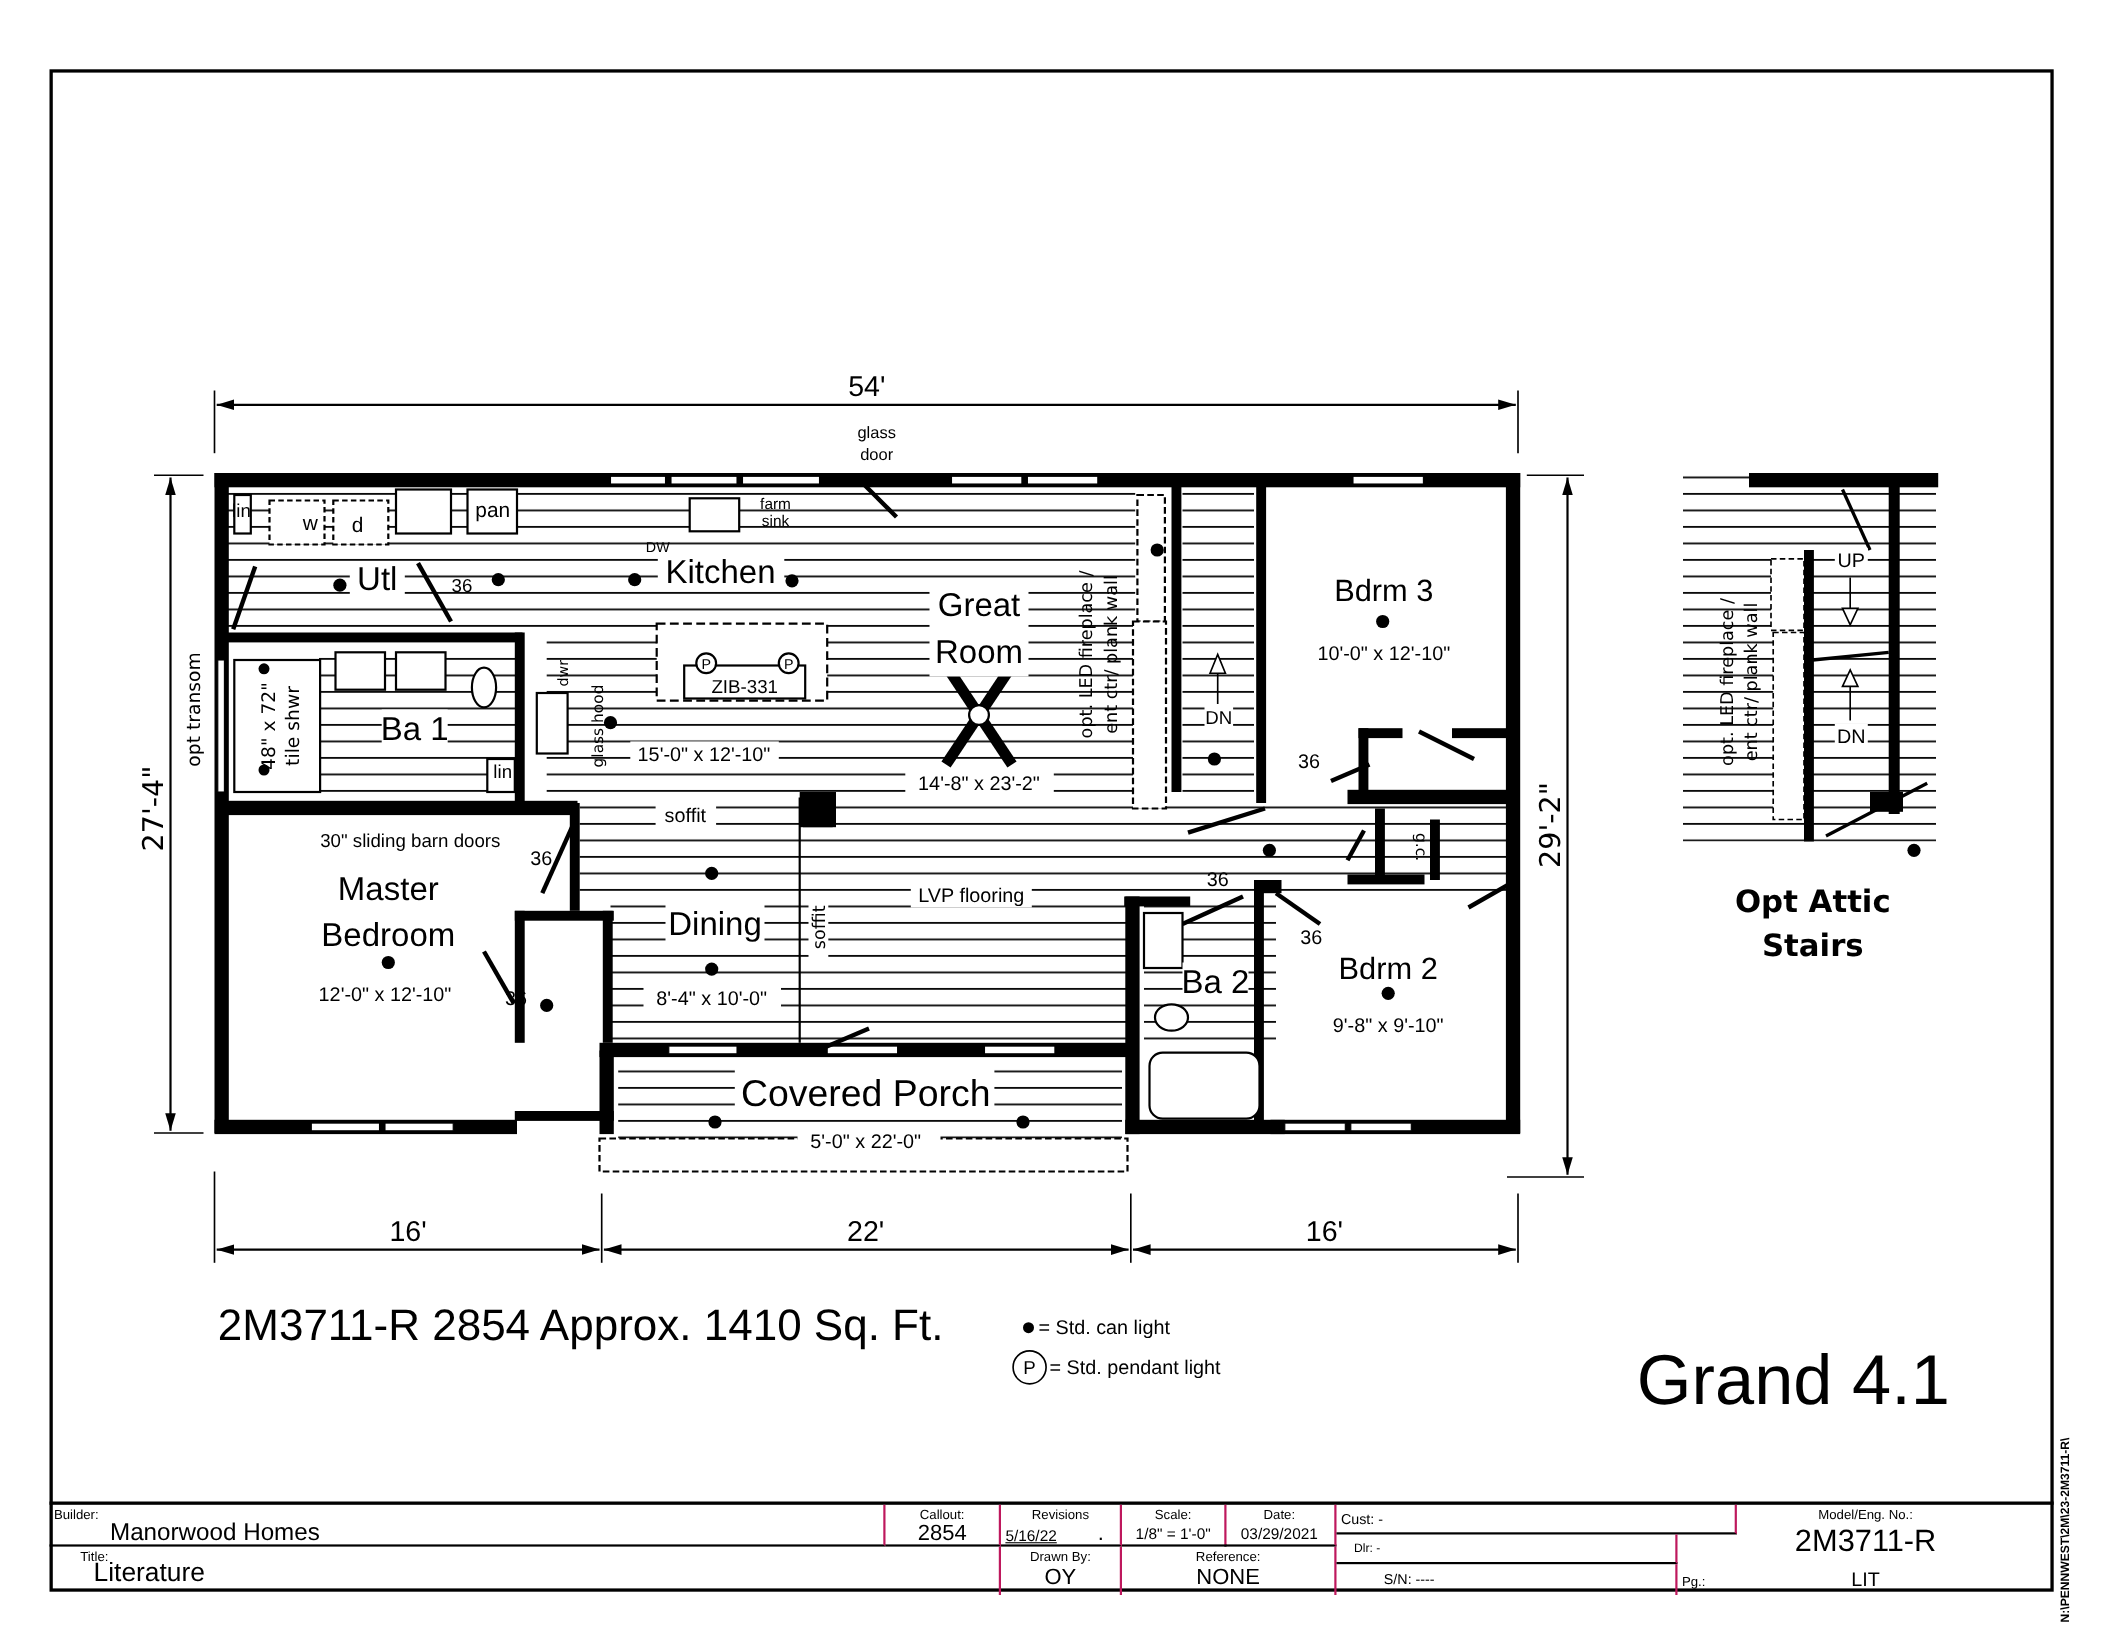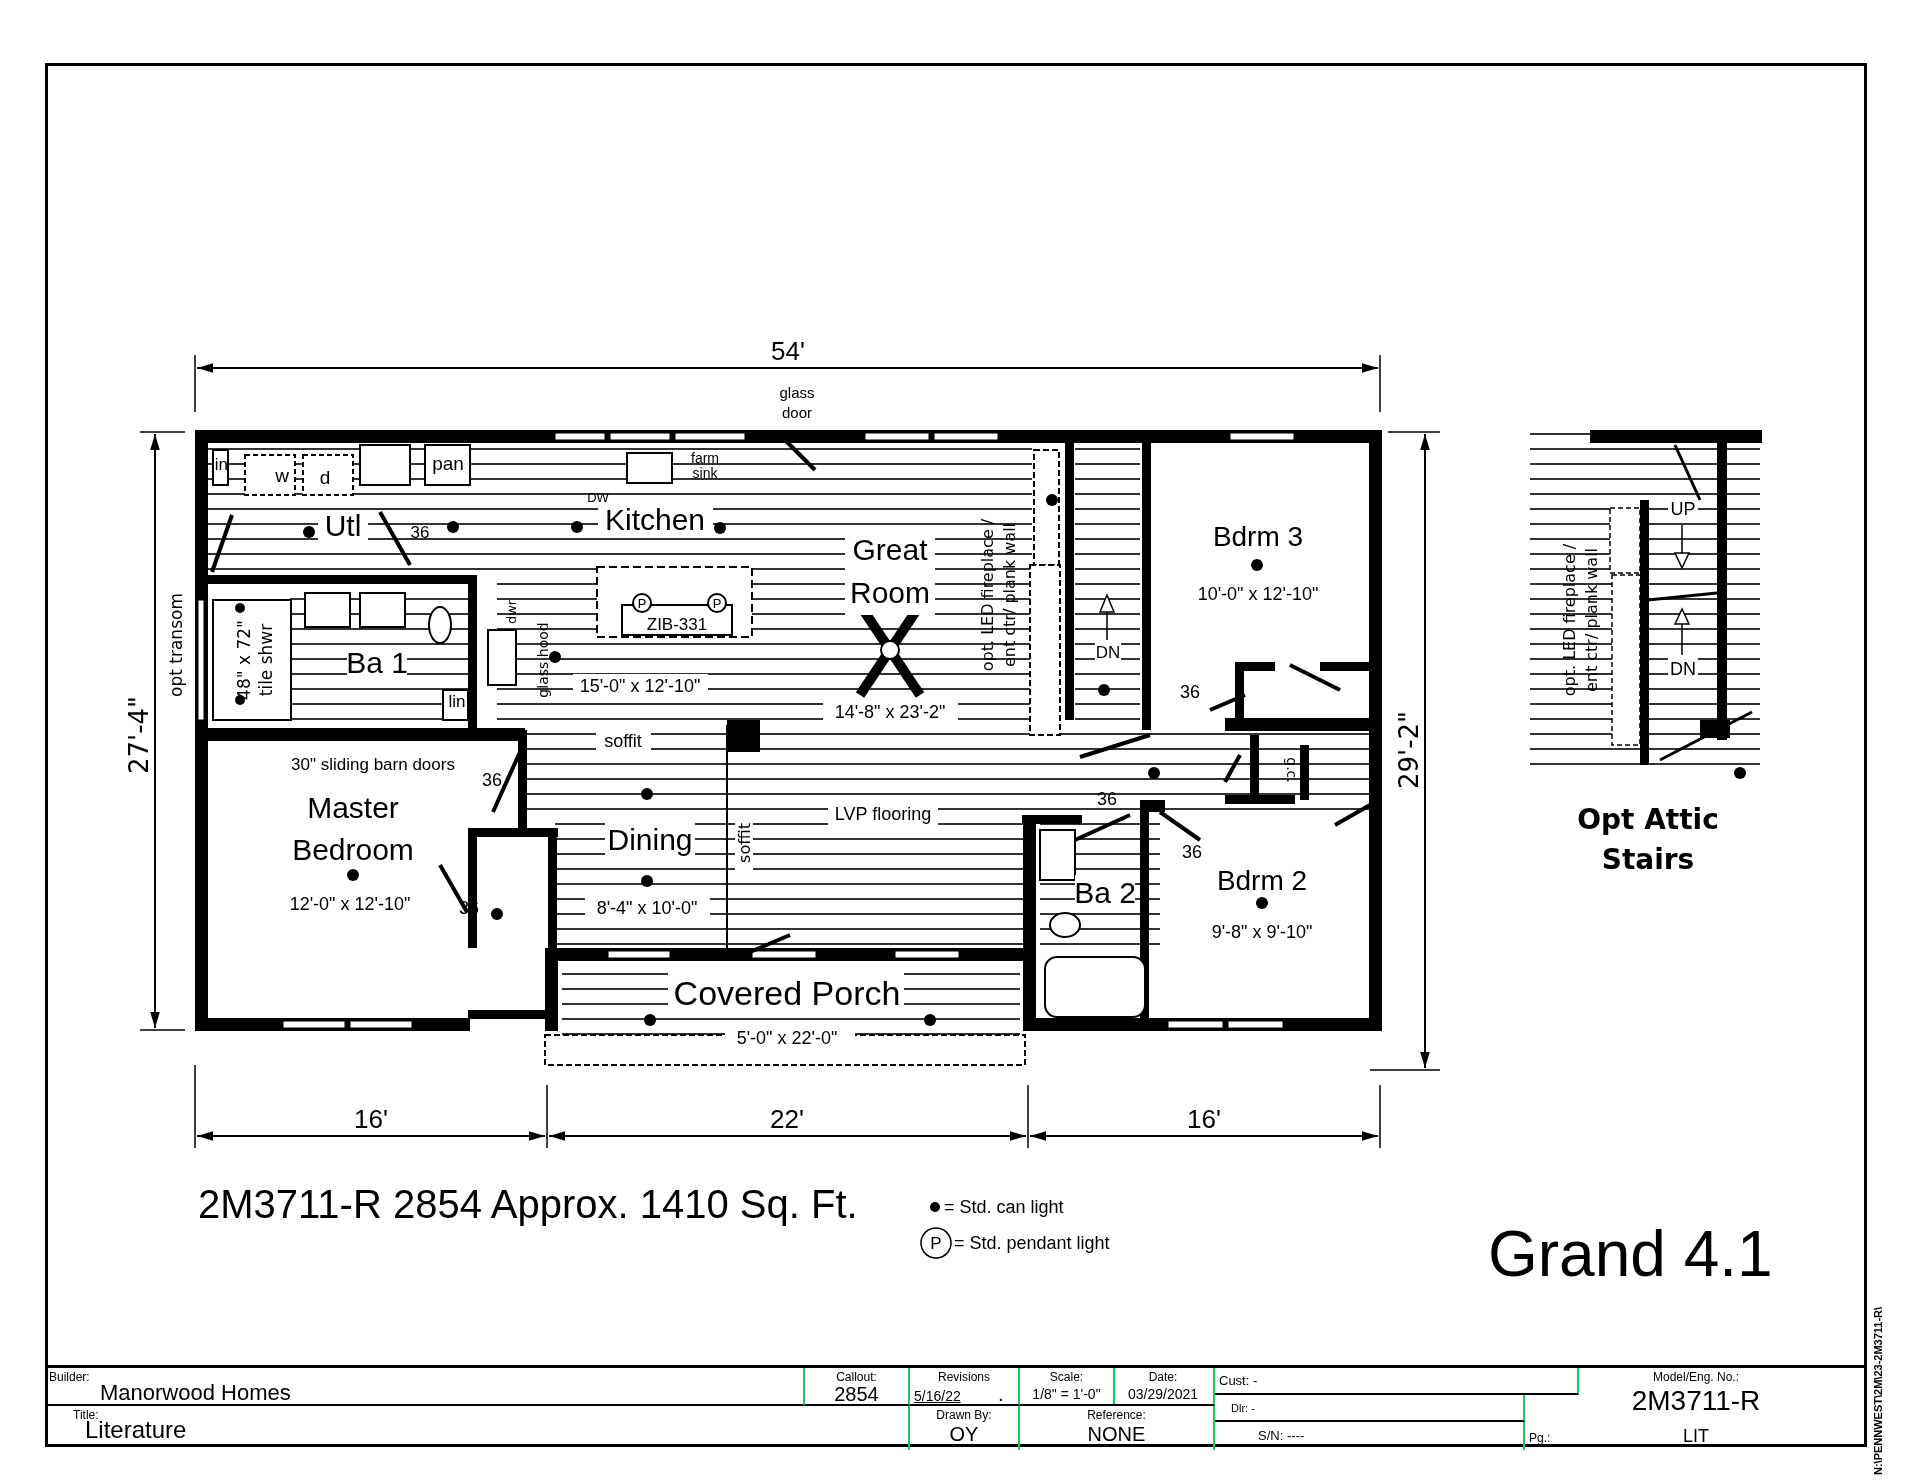--- a/index.html
+++ b/index.html
@@ -8,21 +8,21 @@
   .sheet { position: absolute; left: 45px; top: 63px; width: 1822px; height: 1384px;
            border: 3px solid #000; box-sizing: border-box; }
   svg.plan { position: absolute; left: 0; top: 0; width: 1920px; height: 1484px; }
   .t { font-family: "DejaVu Sans", "Liberation Sans", sans-serif; fill: #000; }
   .cond { font-family: "Liberation Sans", sans-serif; fill: #000; }
   .bold { font-weight: bold; }
   .lbl-bg { fill: #fff; }
   
   .tb { position: absolute; left: 45px; top: 1365px; width: 1822px; height: 82px;
         border-top: 3px solid #000; box-sizing: border-box; font-family: "Liberation Sans", sans-serif; }
-  .cell { position: absolute; box-sizing: border-box; border-right: 2px solid #22c55e; border-bottom: 2px solid #000; }
+  .cell { position: absolute; box-sizing: border-box; border-right: 2px solid #be185d; border-bottom: 2px solid #000; }
   .cap { position: absolute; font-size: 12px; line-height: 12px; }
   .val { position: absolute; font-size: 20px; line-height: 16px; }
   .center { text-align: center; left: 0; right: 0; }
   .bigval { font-size: 28px; }
   .filepath { position: absolute; left: 1872px; top: 1255px; width: 30px; height: 220px; }
   .filepath span { position: absolute; left: 0; top: 220px; transform-origin: 0 0; transform: rotate(-90deg);
                    white-space: nowrap; font-size: 11px; font-family: "Liberation Sans", sans-serif; font-weight: bold; }
 </style>
 </head>
 <body>

